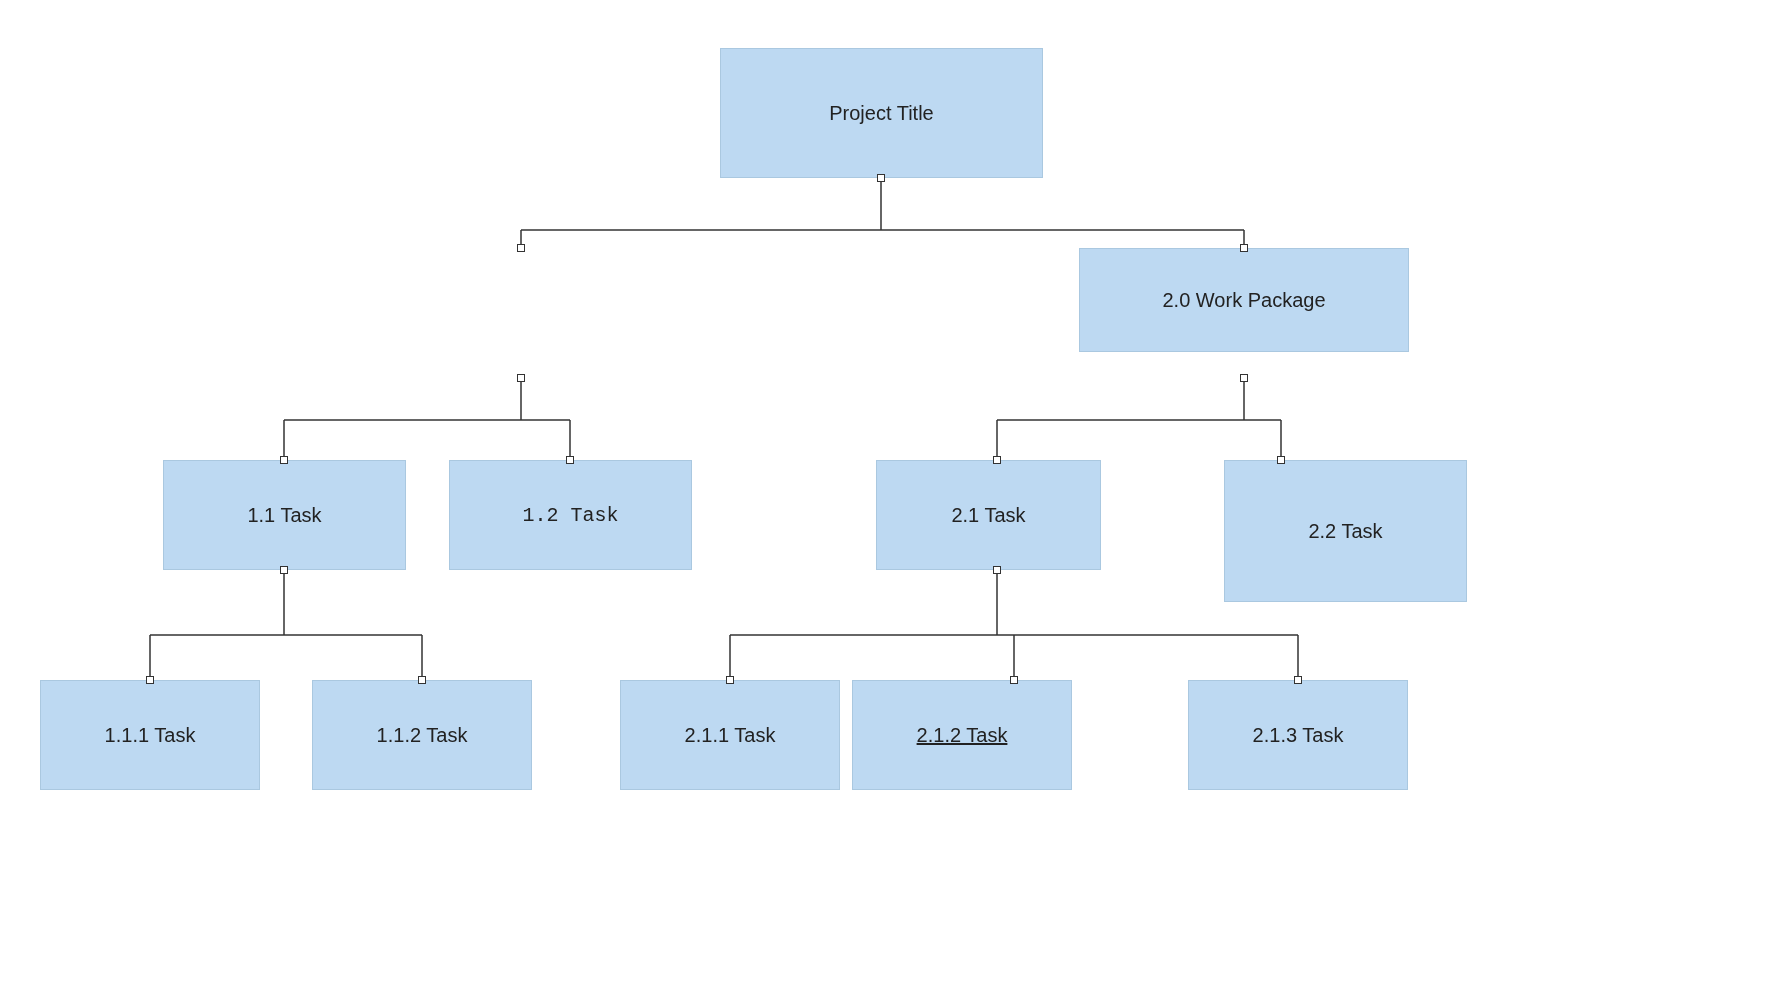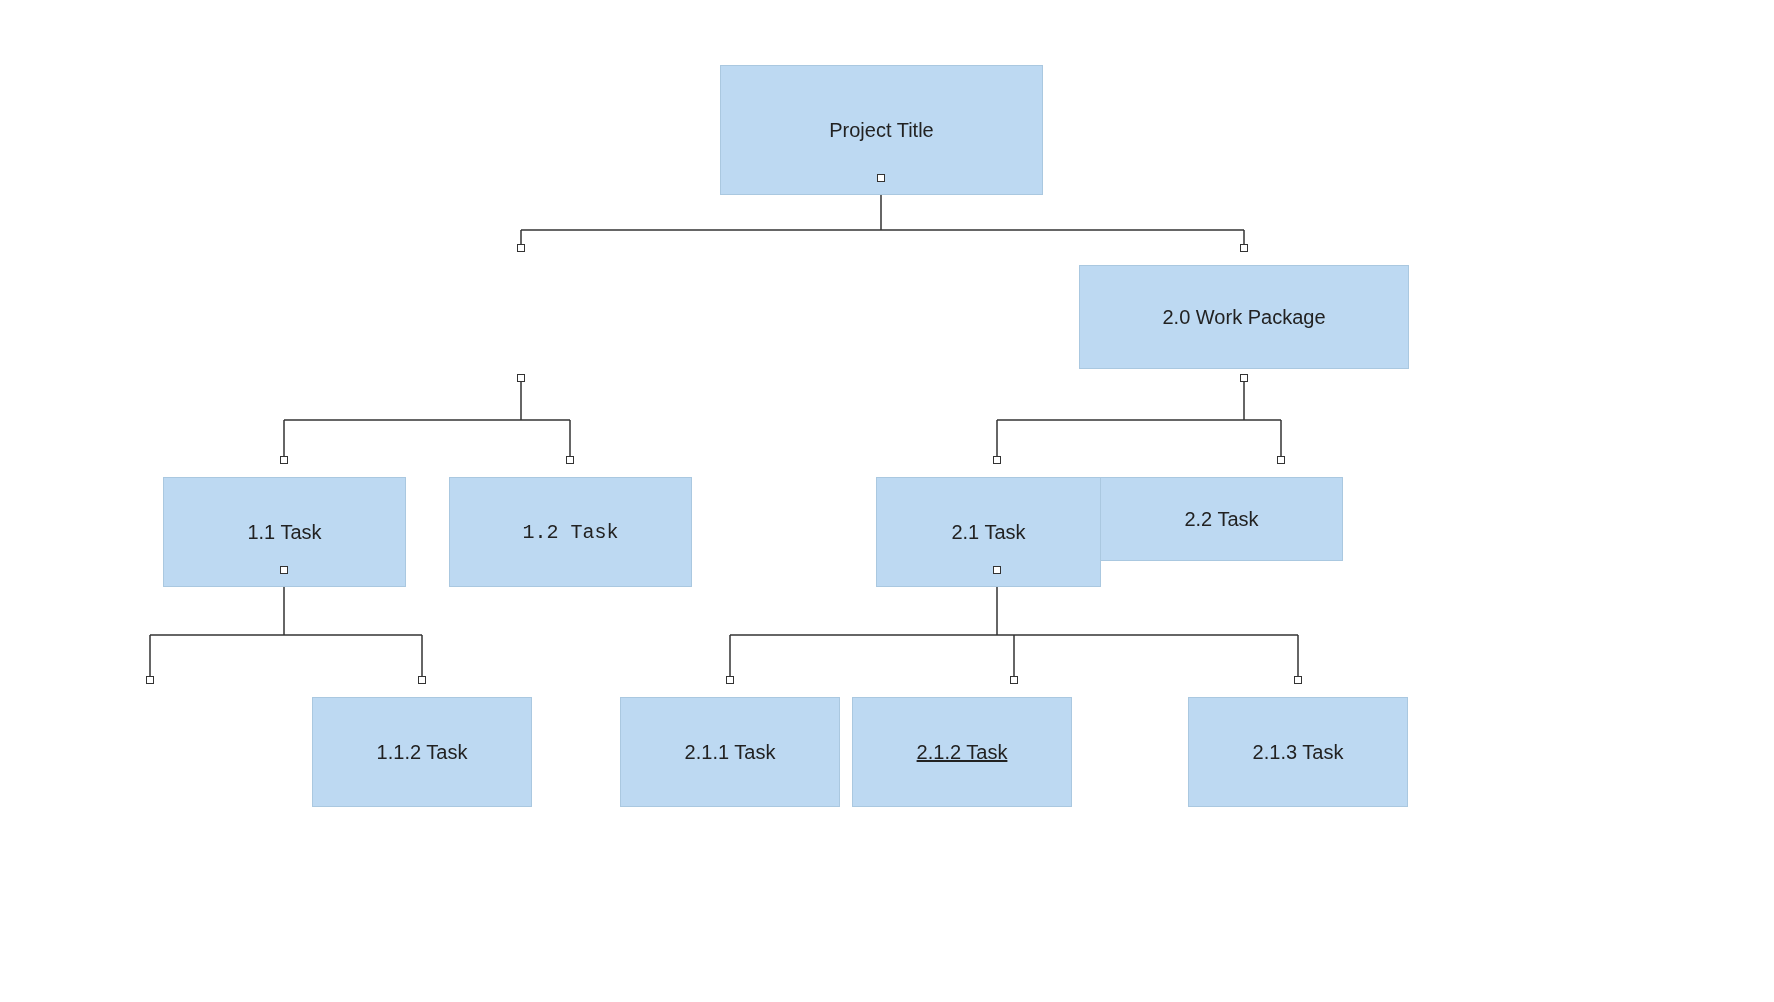--- a/index.html
+++ b/index.html
@@ -22,21 +22,20 @@
       position: absolute;
       background: #bdd9f2;
       border: 1px solid #aac8e0;
       display: flex;
       align-items: center;
       justify-content: center;
       font-size: 20px;
       color: #222;
       text-align: center;
       padding: 10px;
-      margin-top: 17px;
     }
 
     
     .connector-dot {
       position: absolute;
       width: 8px;
       height: 8px;
       background: #fff;
       border: 1px solid #333;
     }
@@ -118,25 +117,28 @@
     <span>1.2 Task</span>
   </div>
   <div class="connector-dot" style="left:566px; top:456px;"></div>
 
   <div class="node" style="left:876px; top:460px; width:225px; height:110px;">
     <span>2.1 Task</span>
   </div>
   <div class="connector-dot" style="left:993px; top:456px;"></div>
   <div class="connector-dot" style="left:993px; top:566px;"></div>
 
-  <div class="node" style="left:1100px; top:460px; width:243px; height:84px;">
+  <div class="node" style="left:1224px; top:460px; width:243px; height:142px;">
     <span>2.2 Task</span>
   </div>
   <div class="connector-dot" style="left:1277px; top:456px;"></div>
 
+  <div class="node" style="left:40px; top:680px; width:220px; height:110px;">
+    <span>1.1.1 Task</span>
+  </div>
   <div class="connector-dot" style="left:146px; top:676px;"></div>
 
   <div class="node" style="left:312px; top:680px; width:220px; height:110px;">
     <span>1.1.2 Task</span>
   </div>
   <div class="connector-dot" style="left:418px; top:676px;"></div>
 
   <div class="node" style="left:620px; top:680px; width:220px; height:110px;">
     <span>2.1.1 Task</span>
   </div>

